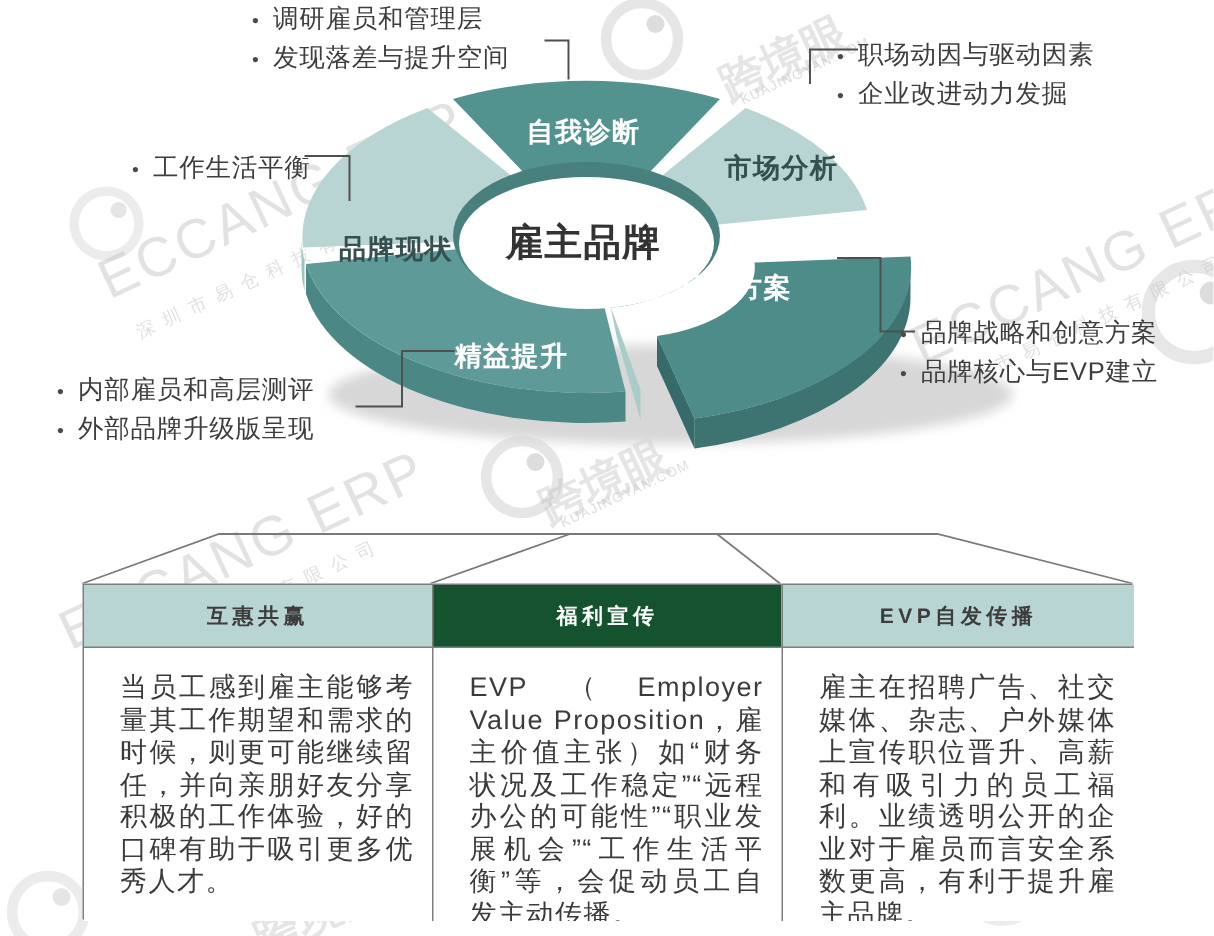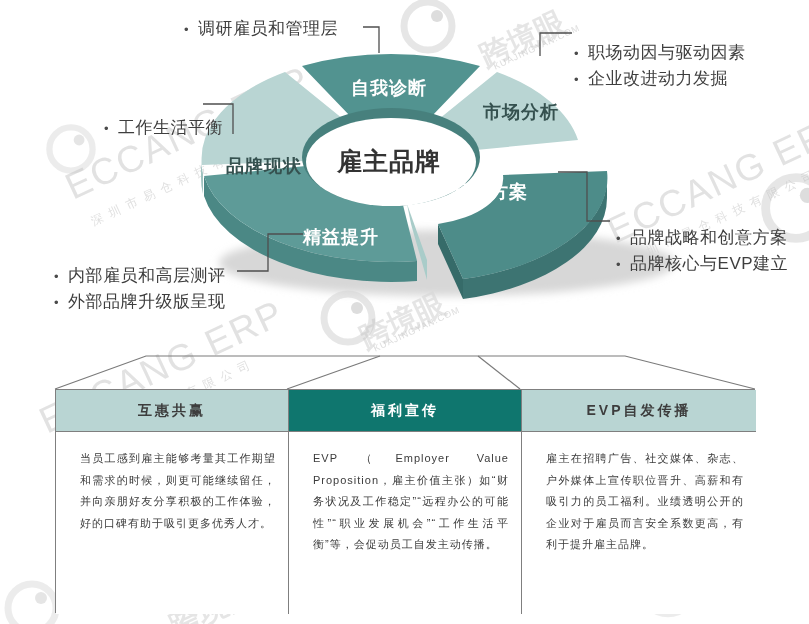--- a/index.html
+++ b/index.html
@@ -24,43 +24,43 @@
   .bracket{fill:none;stroke:#4f4f4f;stroke-width:1.3;}
   .roof-line{fill:none;stroke:#7a7a7a;stroke-width:1.2;}
 
   .w-dark{fill:#529390;}  .w-dark2{fill:#4d8c89;}  .w-light{fill:#b9d5d3;}
   .w-med{fill:#5e9b98;}
   .s-light{fill:#9fc3c0;} .s-med{fill:#4b8885;} .s-dark{fill:#3d7472;} .s-dark2{fill:#366b69;}
   .s-sliver{fill:#a9ccc9;}
   .lip{fill:#47807d;} .hole{fill:#ffffff;}
 
   
-  .callout{position:absolute;z-index:2;list-style:none;margin:16px;padding:0;
+  .callout{position:absolute;z-index:2;list-style:none;margin:0;padding:0;
            font-size:17px;letter-spacing:.5px;color:#3e3e3e;}
   .callout li{height:26px;line-height:26px;}
   .callout li::before{content:"•";margin-right:9px;font-size:13px;color:#4a4a4a;}
   .co-tl{left:168px;top:0px;}
   .co-tr{left:558px;top:24px;}
   .co-l {left:88px; top:99px;}
   .co-bl{left:38px; top:247px;text-align:center;}
   .co-br{left:600px;top:209px;}
 
   
   .summary-table{position:absolute;left:55px;top:389px;width:700px;height:224px;z-index:2;
                  display:grid;grid-template-columns:232px 233px 235px;grid-template-rows:42px 182px;
                  box-sizing:border-box;border:1.4px solid #7f7f7f;background:#fff;}
   .th{box-sizing:border-box;display:flex;align-items:center;justify-content:center;
       font-size:14px;font-weight:700;letter-spacing:3px;border-bottom:1.3px solid #7f7f7f;}
   .th.light{background:#b9d5d3;color:#3d3d3d;}
-  .th.dark{background:#0f766e;color:#ffffff;}
+  .th.dark{background:#14532d;color:#ffffff;}
   .th + .th, .td + .td{border-left:1.3px solid #7f7f7f;}
   .th:nth-child(2){border-left:1.3px solid #7f7f7f;}
   .th:nth-child(3){border-left:1.3px solid #7f7f7f;}
   .td{box-sizing:border-box;background:#fff;padding:16px 12px 0 24px;
-      font-size:11px;line-height:21.5px;letter-spacing:1px;text-align:justify;
+      font-size:18px;line-height:21.5px;letter-spacing:1px;text-align:justify;
       color:#3b3b3b;overflow:hidden;}
   .td:nth-child(5){border-left:1.3px solid #7f7f7f;}
   .td:nth-child(6){border-left:1.3px solid #7f7f7f;}
 </style>
 </head>
 <body>
 
 <div class="stage">
 
   <div class="wm-layer">
@@ -144,20 +144,21 @@
     <path class="bracket" d="M303,234 L268,234 L268,271 L237,271"></path>
     <path class="bracket" d="M558,172 L587,172 L587,221 L610,221"></path>
 
     <path class="roof-line" d="M55,389 L146,356 L625,356 L755,389"></path>
     <path class="roof-line" d="M287,389 L380,356"></path>
     <path class="roof-line" d="M520,389 L478,356"></path>
   </svg>
 
   <ul class="callout co-tl">
     <li>调研雇员和管理层</li>
+    <li>发现落差与提升空间</li>
   </ul>
   <ul class="callout co-tr">
     <li>职场动因与驱动因素</li>
     <li>企业改进动力发掘</li>
   </ul>
   <ul class="callout co-l">
     <li>工作生活平衡</li>
   </ul>
   <ul class="callout co-bl">
     <li>内部雇员和高层测评</li>

